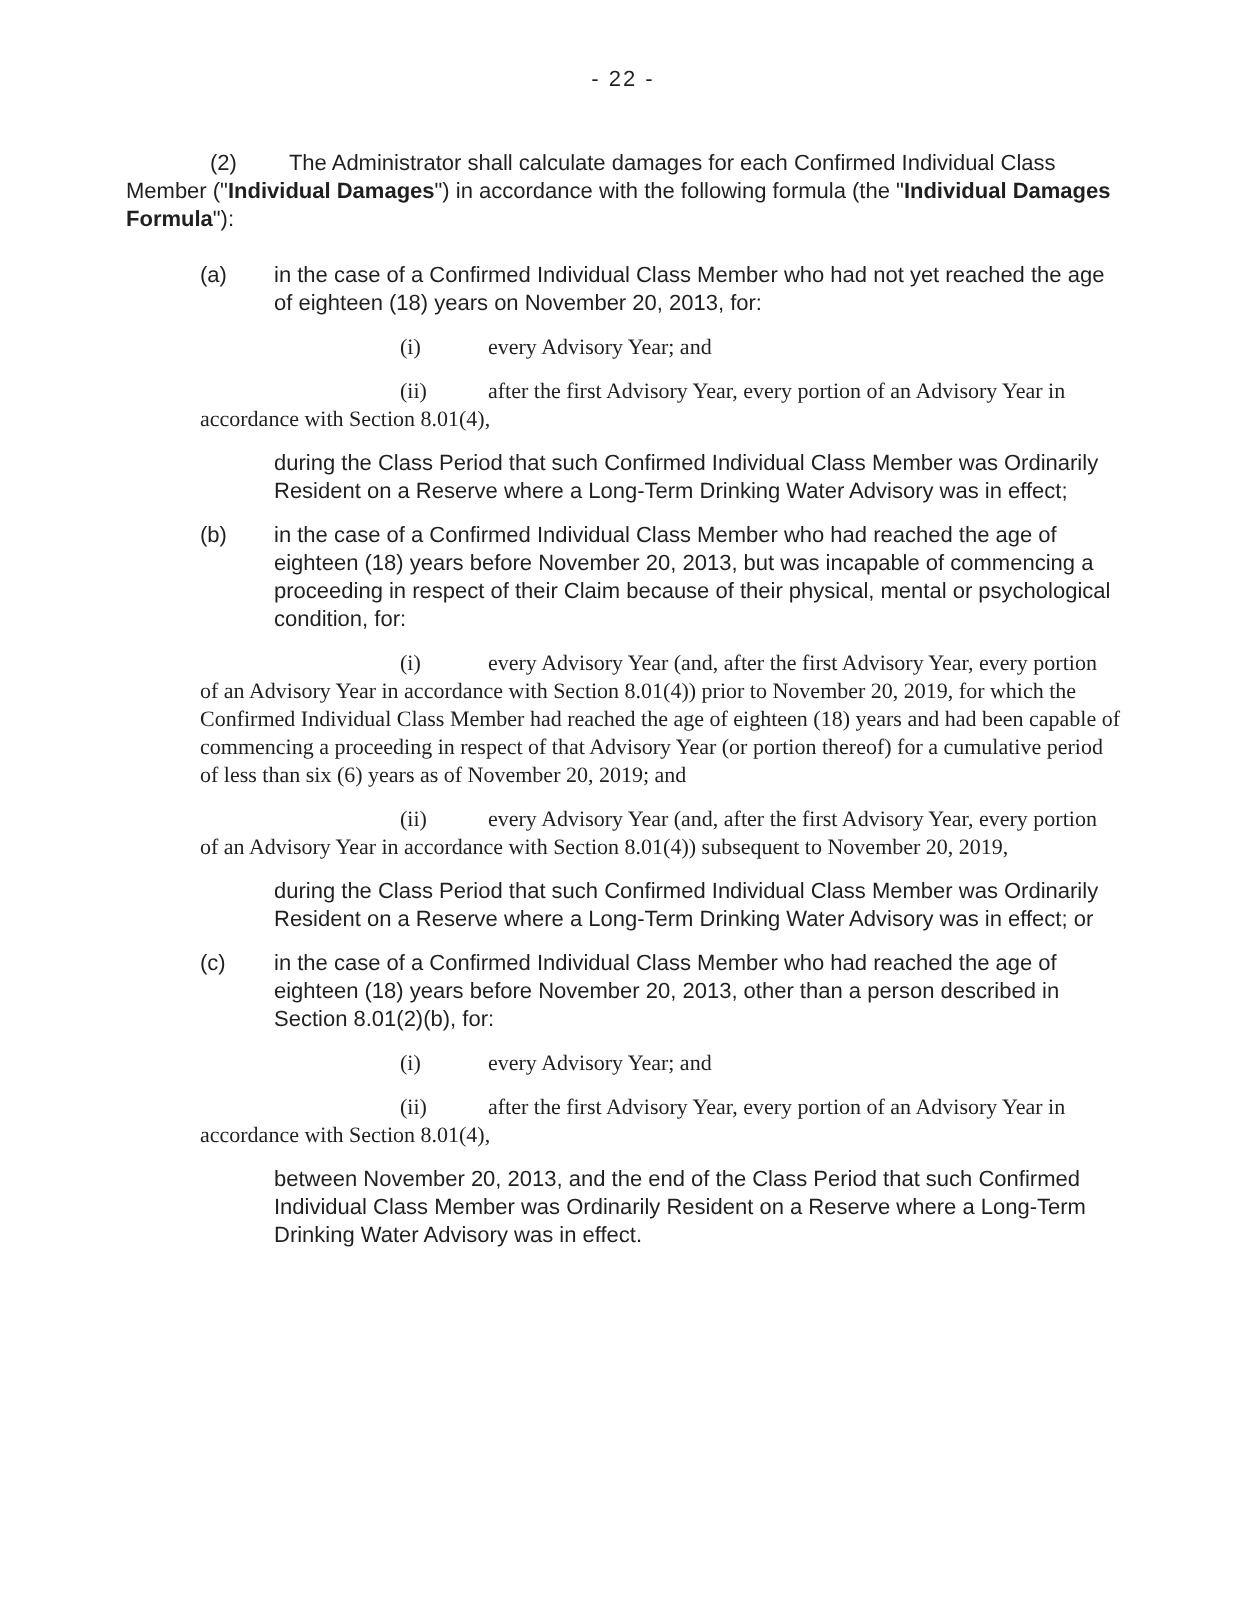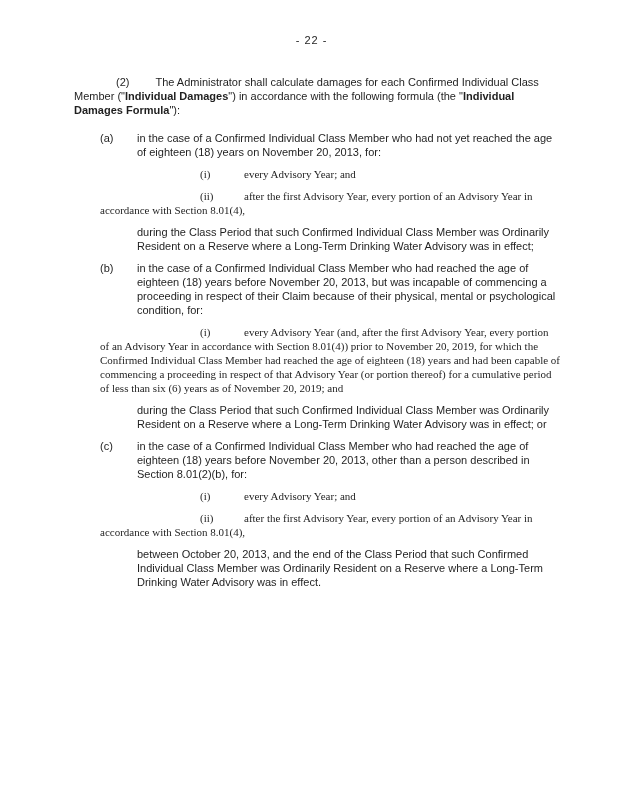--- a/index.html
+++ b/index.html
@@ -18,21 +18,21 @@
     line-height: 14px;
     box-sizing: border-box;
     padding: 33px 64px 16px 63px;
     overflow: hidden;
   }
   .pageno {
     text-align: center;
     margin-bottom: 28px;
     letter-spacing: 1px;
   }
-  p { margin: 0 0 8px 11px; }
+  p { margin: 0 0 8px 0; }
   p.p-num { margin-bottom: 14px; }
   p.p-num-last { margin-bottom: 0; }
 
   
   .tab-num { display: inline-block; width: 42px; }
   .tab-after-num { display: inline-block; width: 26px; }
 
   
   .p-letter {
     position: relative;
@@ -69,25 +69,26 @@
   <p class="p-rom"><span class="tab-rom"></span><span class="rlabel">(i)</span><span>every Advisory Year; and</span></p>
 
   <p class="p-rom"><span class="tab-rom"></span><span class="rlabel">(ii)</span><span>after the first Advisory Year, every portion of an Advisory Year in accordance with Section 8.01(4),</span></p>
 
   <p class="p-close">during the Class Period that such Confirmed Individual Class Member was Ordinarily Resident on a Reserve where a Long-Term Drinking Water Advisory was in effect;</p>
 
   <p class="p-letter"><span class="llabel">(b)</span><span>in the case of a Confirmed Individual Class Member who had reached the age of eighteen (18) years before November 20, 2013, but was incapable of commencing a proceeding in respect of their Claim because of their physical, mental or psychological condition, for:</span></p>
 
   <p class="p-rom"><span class="tab-rom"></span><span class="rlabel">(i)</span><span>every Advisory Year (and, after the first Advisory Year, every portion of an Advisory Year in accordance with Section 8.01(4)) prior to November 20, 2019, for which the Confirmed Individual Class Member had reached the age of eighteen (18) years and had been capable of commencing a proceeding in respect of that Advisory Year (or portion thereof) for a cumulative period of less than six (6) years as of November 20, 2019; and</span></p>
 
+  <p class="p-rom"><span class="tab-rom"></span><span class="rlabel">(ii)</span><span>every Advisory Year (and, after the first Advisory Year, every portion of an Advisory Year in accordance with Section 8.01(4)) subsequent to November 20, 2019,</span></p>
 
   <p class="p-close">during the Class Period that such Confirmed Individual Class Member was Ordinarily Resident on a Reserve where a Long-Term Drinking Water Advisory was in effect; or</p>
 
   <p class="p-letter"><span class="llabel">(c)</span><span>in the case of a Confirmed Individual Class Member who had reached the age of eighteen (18) years before November 20, 2013, other than a person described in Section 8.01(2)(b), for:</span></p>
 
   <p class="p-rom"><span class="tab-rom"></span><span class="rlabel">(i)</span><span>every Advisory Year; and</span></p>
 
   <p class="p-rom"><span class="tab-rom"></span><span class="rlabel">(ii)</span><span>after the first Advisory Year, every portion of an Advisory Year in accordance with Section 8.01(4),</span></p>
 
-  <p class="p-close">between October 20, 2013, and the end of the Class Period that such Confirmed Individual Class Member was Ordinarily Resident on a Reserve where a Long-Term Drinking Water Advisory was in effect.</p>
+  <p class="p-close">between November 20, 2013, and the end of the Class Period that such Confirmed Individual Class Member was Ordinarily Resident on a Reserve where a Long-Term Drinking Water Advisory was in effect.</p>
 
 
 </div>
 
 </body></html>

